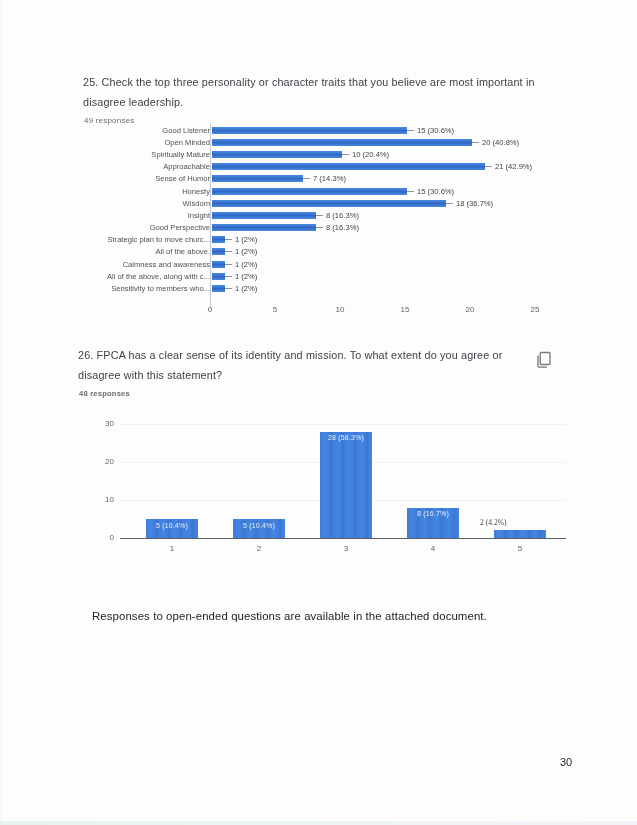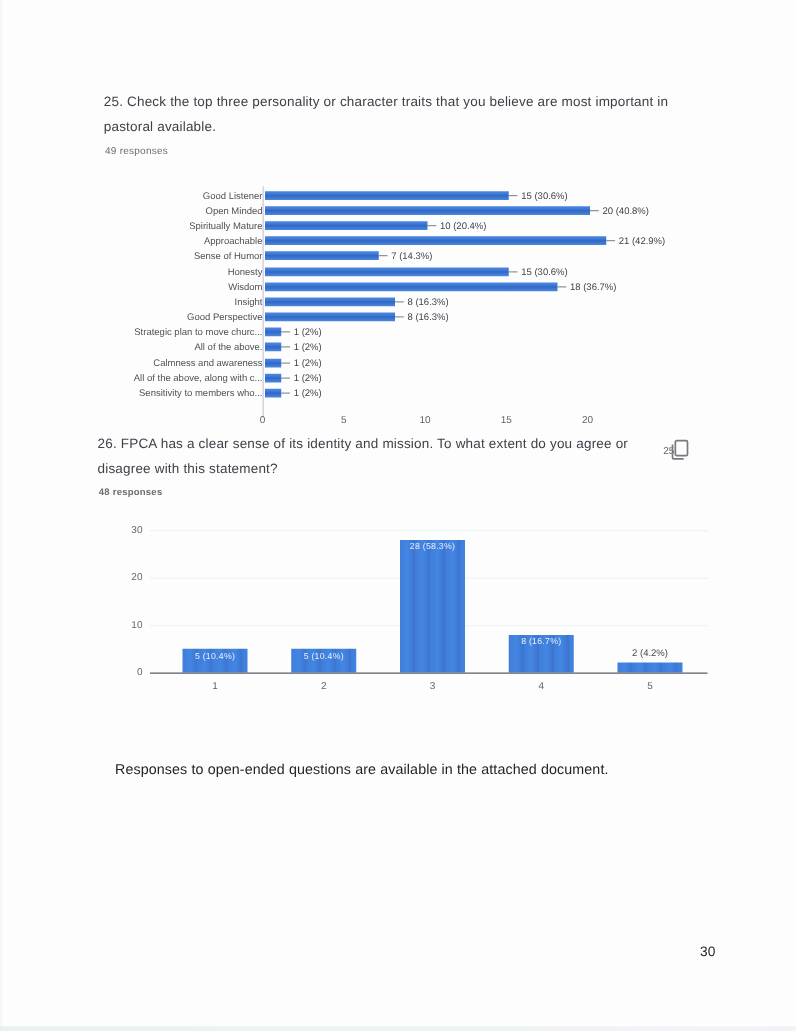--- a/index.html
+++ b/index.html
@@ -11,50 +11,50 @@
   }
   
   .scan-edge-bottom{position:absolute;left:0;right:0;bottom:0;height:4px;
     background:linear-gradient(90deg,#e3f1ee 0%,#e9f2f3 35%,#edf2f6 70%,#f0f1f7 100%);opacity:.85;}
   .scan-edge-left{position:absolute;left:0;top:0;bottom:0;width:2px;background:#f7f7f5;}
 
   .q-title{position:absolute;font-size:10.8px;line-height:19.5px;letter-spacing:.15px;color:#3d4248;margin:0;}
   .q-resp{position:absolute;font-size:8px;color:#696e73;margin:0;letter-spacing:.2px;}
 
   
-  .chart-h{position:absolute;left:86px;top:150px;width:490px;height:200px;}
+  .chart-h{position:absolute;left:86px;top:124px;width:490px;height:200px;}
   .h-row{display:flex;align-items:center;height:12.2px;}
   .h-label{width:124px;flex:0 0 124px;text-align:right;padding-right:2px;font-size:7.6px;color:#4d5257;white-space:nowrap;overflow:hidden;}
   .h-bar{height:7px;background:repeating-linear-gradient(180deg,#4a88e0 0px,#3f7bd8 2px,#3168c4 3.5px,#4a88e0 7px);}
   .h-leader{width:7px;height:1px;background:#90959a;flex:0 0 auto;}
   .h-val{font-size:7.6px;color:#3f444a;margin-left:3px;white-space:nowrap;}
   .h-axis-line{position:absolute;left:124px;top:-1px;width:1px;height:185px;background:#c9cccf;}
   .h-tick{position:absolute;top:181px;transform:translateX(-50%);font-size:8px;color:#5f6368;}
 
   
   .chart-v{position:absolute;left:100px;top:417px;width:475px;height:142px;}
   .v-grid{position:absolute;left:20px;width:446px;height:1px;background:#f0f1f1;}
   .v-base{position:absolute;left:20px;width:446px;height:1.4px;background:#5b5f63;}
   .v-ylab{position:absolute;left:0;width:14px;text-align:right;font-size:8px;color:#62676c;}
   .v-bar{position:absolute;width:52px;background:repeating-linear-gradient(90deg,#3f7dd9 0px,#4486e4 6px,#3a74cf 12px);}
   .v-inlab{position:absolute;width:80px;text-align:center;font-size:7px;color:#e9f0fb;letter-spacing:.2px;}
-  .v-toplab{position:absolute;width:80px;text-align:center;font-size:7.6px;color:#45494e;}
+  .v-toplab{position:absolute;width:80px;text-align:left;font-size:7.6px;color:#45494e;font-family:Liberation Serif, serif;}
   .v-xlab{position:absolute;width:40px;text-align:center;font-size:8px;color:#5f6368;}
 
   .copy-icon{position:absolute;left:535px;top:350px;width:18px;height:20px;}
 
   .footer-note{position:absolute;left:76px;top:594px;font-size:11.4px;letter-spacing:.1px;color:#212428;margin:16px;}
   .page-number{position:absolute;left:560px;top:756px;font-size:11px;color:#26292c;}
 </style>
 </head>
 <body>
 
 <div class="page">
 
-  <p class="q-title" style="left:83px;top:73px;width:480px;"><span>25. Check the top three personality or character traits that you believe are most important in</span><br><span>pastoral available.</span></p>
+  <p class="q-title" style="left:83px;top:73px;width:480px;"><span>25. Check the top three personality or character traits that you believe are most important in</span><br><span>disagree leadership.</span></p>
   <p class="q-resp" style="left:84px;top:116px;">49 responses</p>
 
   <div class="chart-h" id="chart1">
       <div class="h-row">
         <span class="h-label">Good Listener</span>
         <div class="h-bar" style="width: 195px;"></div>
         <span class="h-leader"></span>
         <span class="h-val">15 (30.6%)</span>
       </div>
       <div class="h-row">
@@ -134,21 +134,21 @@
         <div class="h-bar" style="width: 13px;"></div>
         <span class="h-leader"></span>
         <span class="h-val">1 (2%)</span>
       </div>
       <div class="h-axis-line"></div>
       <span class="h-tick" style="left: 124px;">0</span>
       <span class="h-tick" style="left: 189px;">5</span>
       <span class="h-tick" style="left: 254px;">10</span>
       <span class="h-tick" style="left: 319px; text-align: right;">15</span>
       <span class="h-tick" style="left: 384px;">20</span>
-      <span class="h-tick" style="left: 449px; margin-top: 25px;">25</span>
+      <span class="h-tick" style="left: 449px;">25</span>
     </div>
 
   <p class="q-title" style="left:78px;top:346px;width:450px;"><span>26. FPCA has a clear sense of its identity and mission. To what extent do you agree or</span><br><span>disagree with this statement?</span></p>
   <p class="q-resp" style="left:79px;top:389px;font-size:7.6px;font-weight:bold;">48 responses</p>
 
   <svg class="copy-icon" viewBox="0 0 24 26">
     <rect x="7" y="3" width="13" height="16" rx="1.5" fill="none" stroke="#76797d" stroke-width="1.8"></rect>
     <path d="M4 7 v14 a1.5 1.5 0 0 0 1.5 1.5 H16" fill="none" stroke="#76797d" stroke-width="1.8"></path>
   </svg>
 

